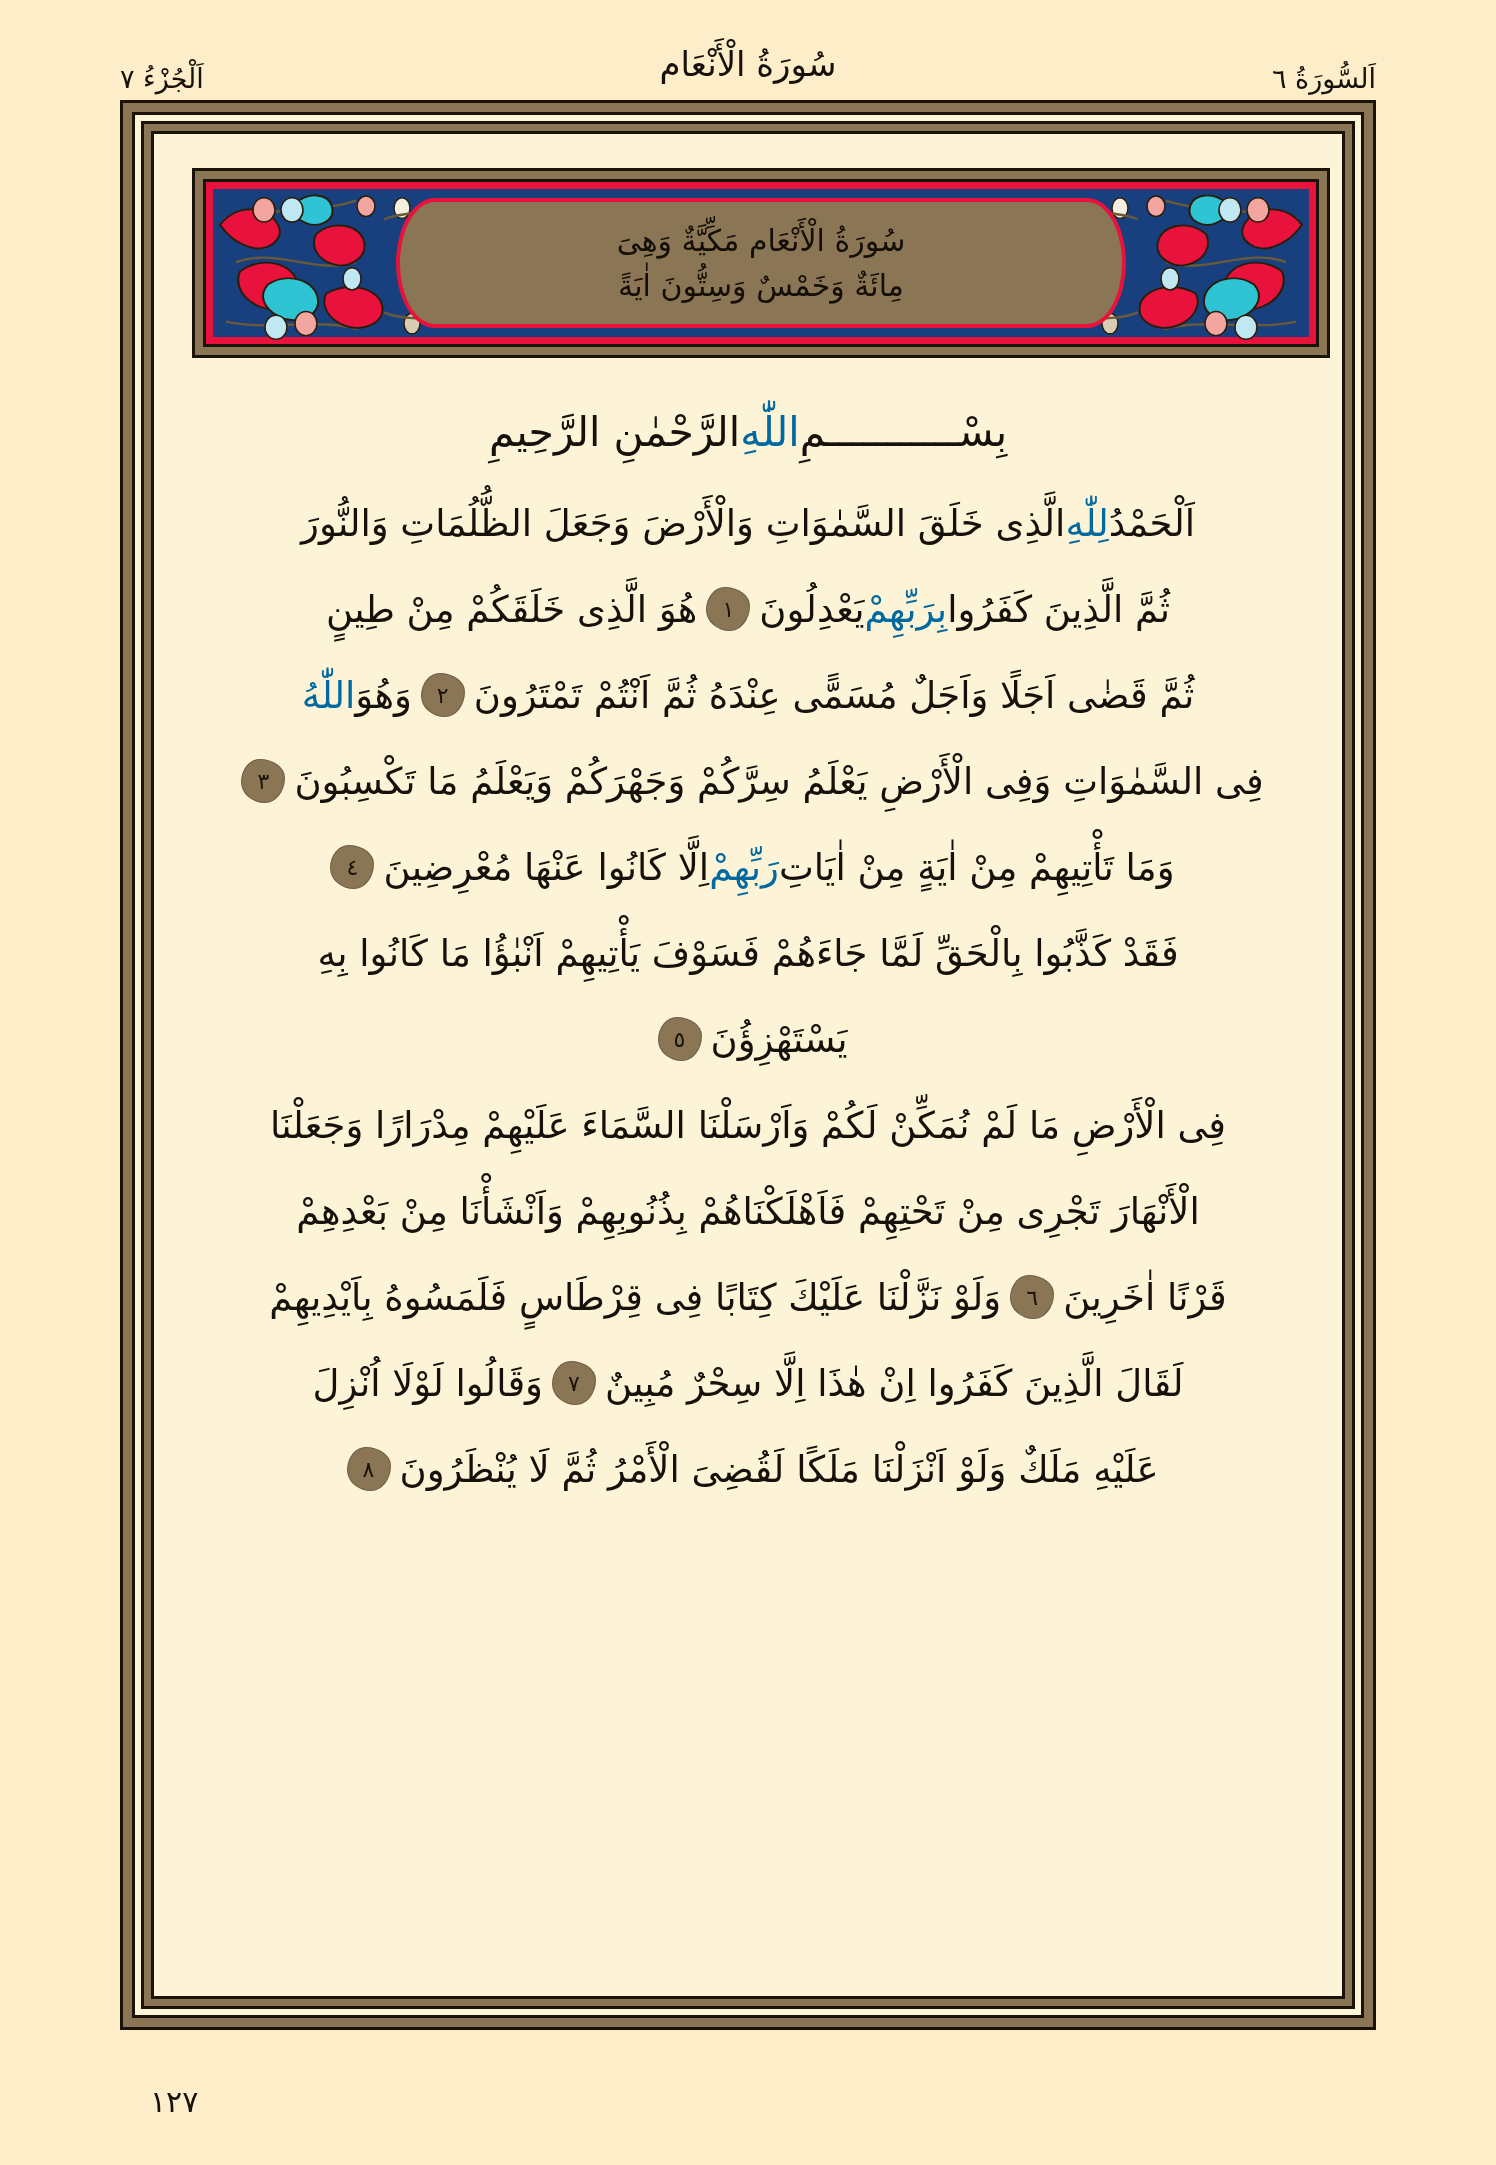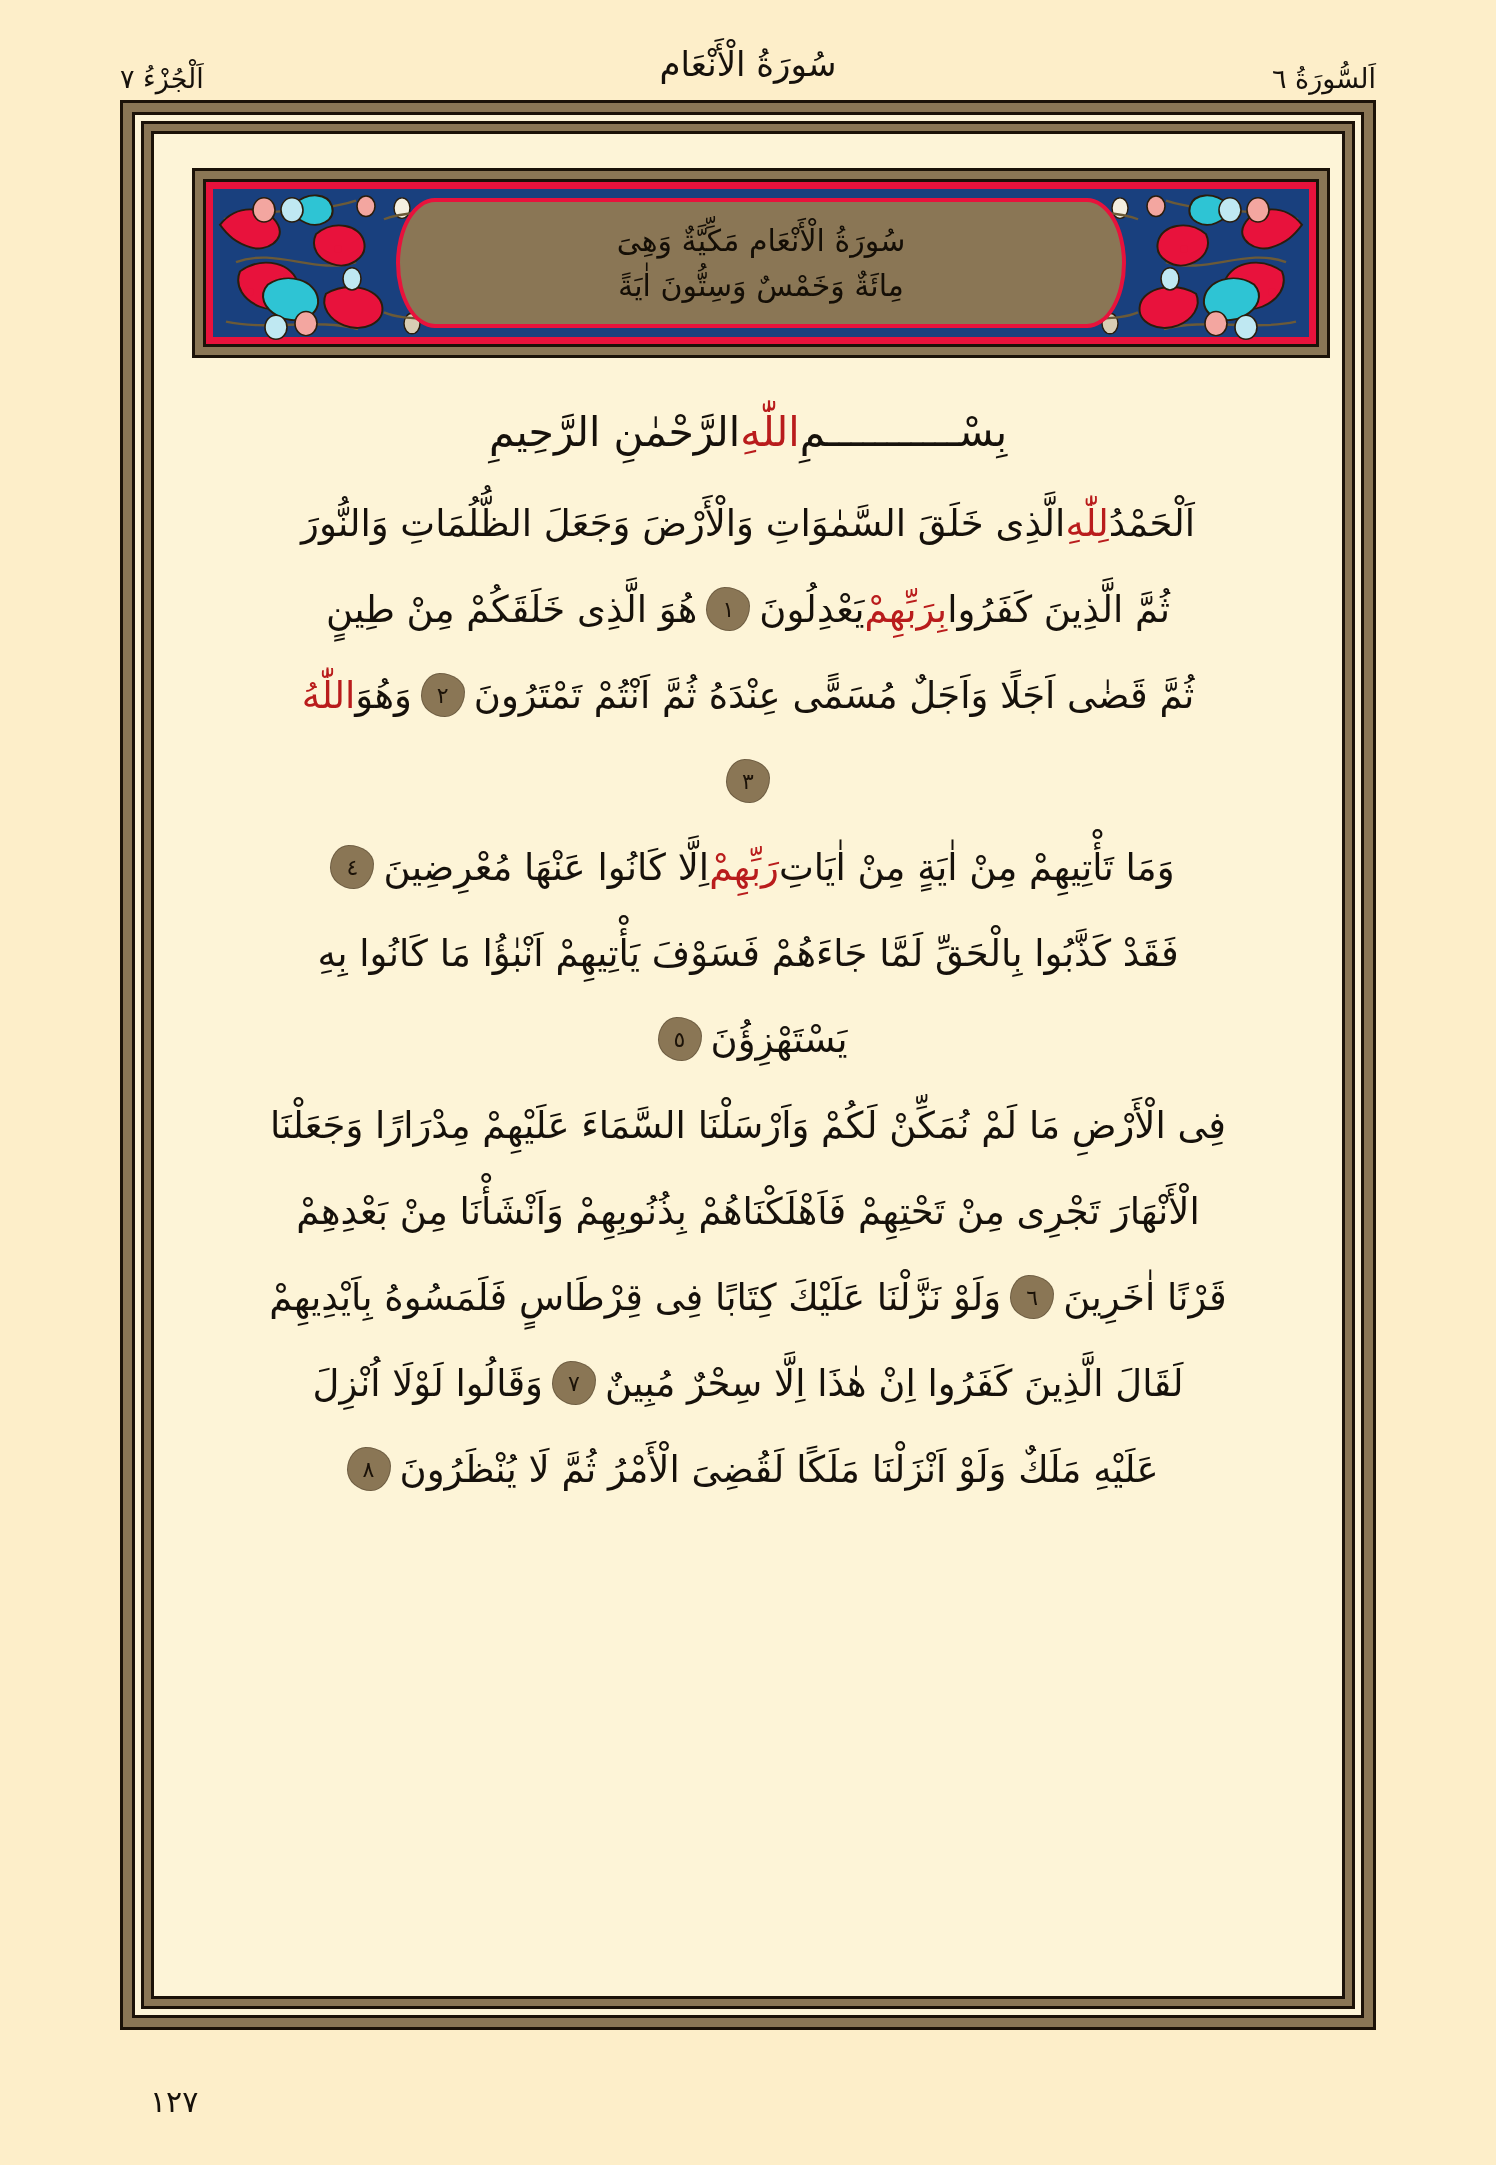--- a/index.html
+++ b/index.html
@@ -157,21 +157,21 @@
     color: #16110b;
     font-size: 37px;
     white-space: nowrap;
     letter-spacing: 0;
     font-family: "DejaVu Sans", "Liberation Sans", sans-serif;
   }
   .ayah-line.bismillah {
     font-size: 41px;
     height: 96px;
   }
-  .red { color: #b91c1c; }
+  .red { color: #0369a1; }
 
   .marker {
     display: inline-block;
     width: 42px;
     height: 42px;
     margin: 0 10px;
     vertical-align: -8px;
     position: relative;
   }
   .marker .rosette {
@@ -309,20 +309,21 @@
             <div class="ayah-line">
               <span>ثُمَّ قَضٰى اَجَلًا وَاَجَلٌ مُسَمًّى عِنْدَهُ ثُمَّ اَنْتُمْ تَمْتَرُونَ </span>
               <span class="marker">
                 <span class="rosette"></span>
                 <span class="num">٢</span>
               </span>
               <span> وَهُوَ </span>
               <span class="red">اللّٰهُ</span>
             </div>
             <div class="ayah-line">
+              <span>فِى السَّمٰوَاتِ وَفِى الْأَرْضِ يَعْلَمُ سِرَّكُمْ وَجَهْرَكُمْ وَيَعْلَمُ مَا تَكْسِبُونَ </span>
               <span class="marker">
                 <span class="rosette"></span>
                 <span class="num">٣</span>
               </span>
             </div>
             <div class="ayah-line">
               <span>وَمَا تَأْتِيهِمْ مِنْ اٰيَةٍ مِنْ اٰيَاتِ </span>
               <span class="red">رَبِّهِمْ </span>
               <span>اِلَّا كَانُوا عَنْهَا مُعْرِضِينَ </span>
               <span class="marker">

